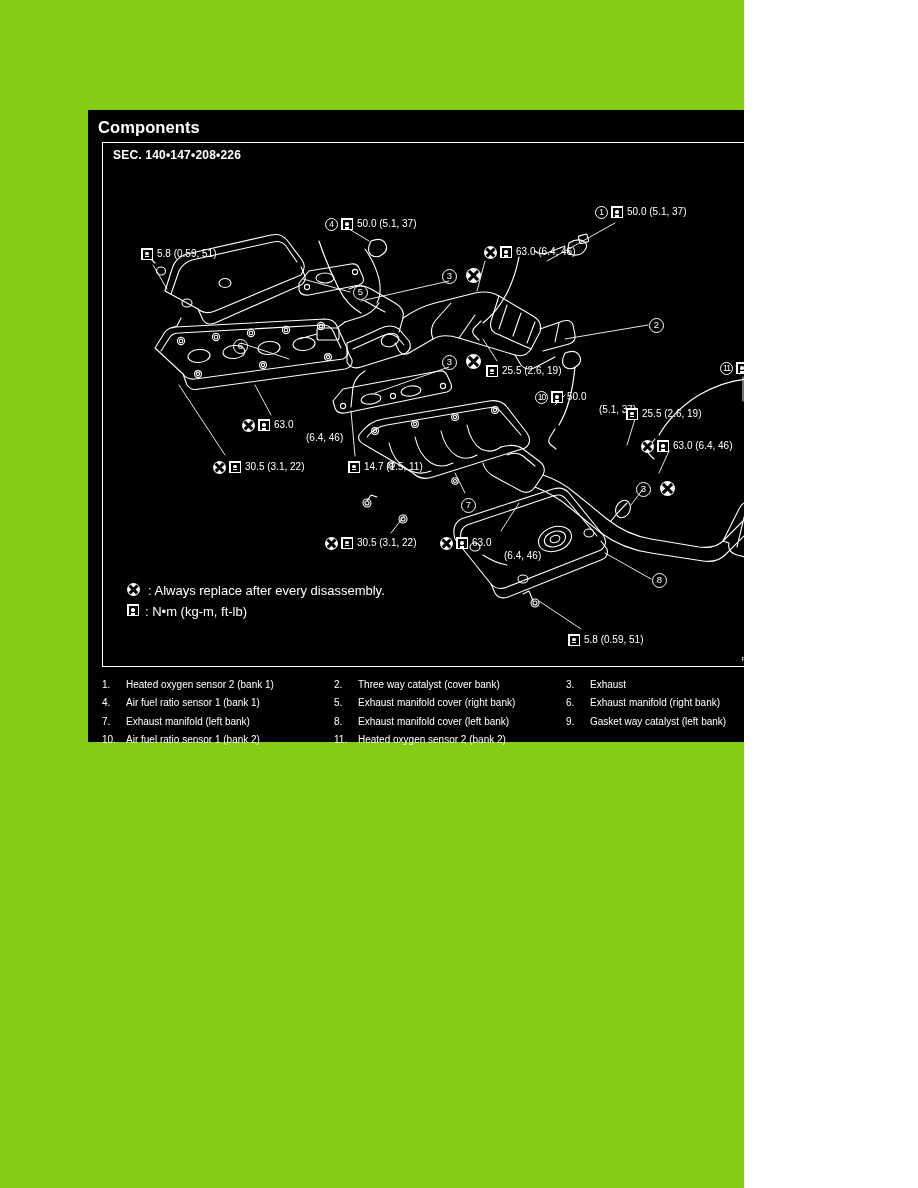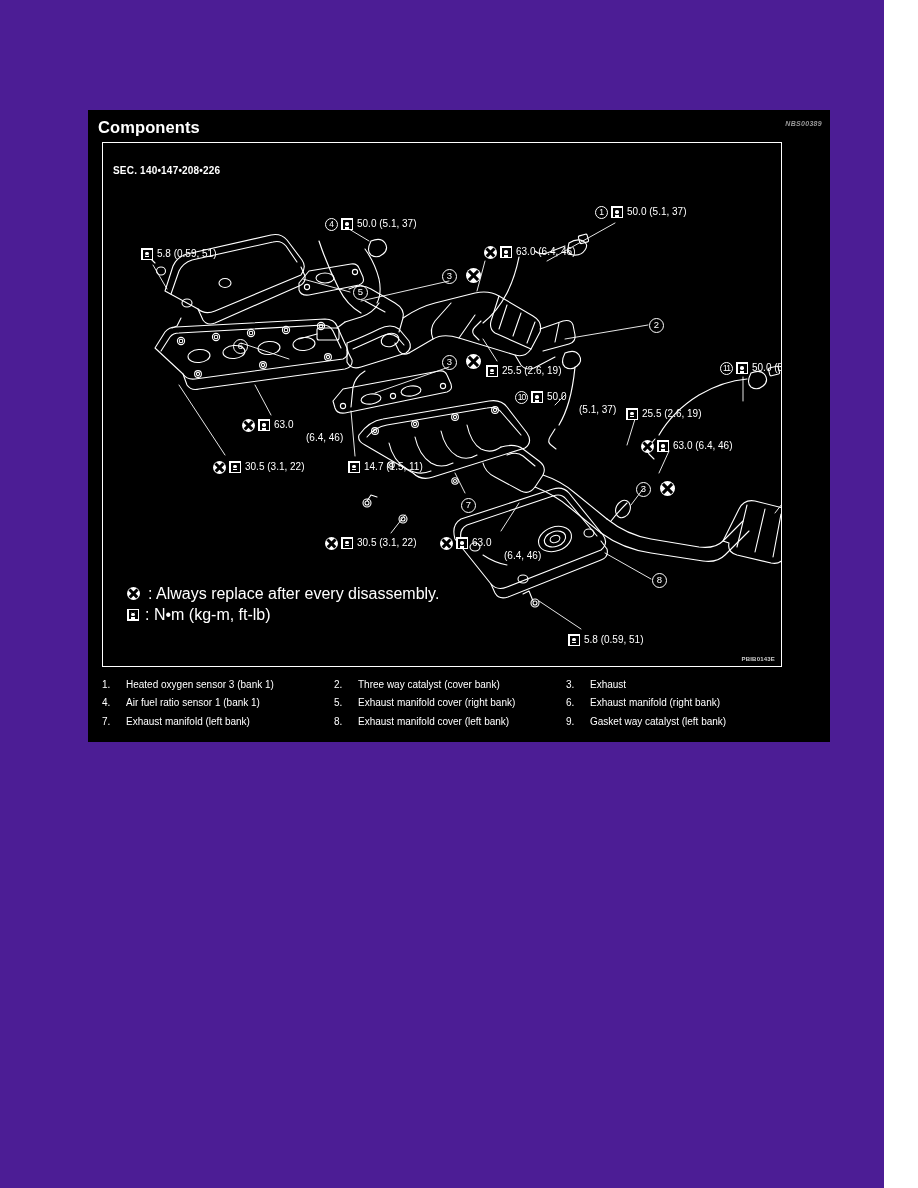--- a/index.html
+++ b/index.html
@@ -3,22 +3,22 @@
 <meta charset="utf-8">
 <style>
   html, body {
     margin: 0; padding: 0;
     background: #ffffff;
     width: 918px; height: 1188px;
     font-family: "Liberation Sans", sans-serif;
   }
   #page {
     position: relative;
-    width: 884px; height: 1188px;
-    background: #4c1d95;
+    width: 744px; height: 1188px;
+    background: #84cc16;
     overflow: hidden;
   }
   
   #figure-panel {
     position: absolute;
     left: 88px; top: 110px;
     width: 742px; height: 632px;
     background: #000000;
     color: #ffffff;
   }
@@ -43,22 +43,22 @@
   #diagram-box {
     position: absolute;
     left: 14px; top: 32px;
     width: 680px; height: 525px;
     border: 1.5px solid #ffffff;
     box-sizing: border-box;
     overflow: hidden;
   }
   #sec-label {
     position: absolute;
-    left: 10px; top: 22px;
-    font-size: 10px;
+    left: 10px; top: 5px;
+    font-size: 12px;
     font-weight: bold;
     color: #ffffff;
     letter-spacing: 0.2px;
   }
   #art-code {
     position: absolute;
     right: 6px; bottom: 4px;
     font-size: 6px;
     font-weight: bold;
     color: #d0d0d0;
@@ -164,23 +164,22 @@
     left: 1px; top: 6px;
     width: 13px; height: 3px;
     background: #000000;
   }
   .bare-x::before { transform: rotate(45deg); }
   .bare-x::after  { transform: rotate(-45deg); }
   
   #legend { position: absolute; left: 24px; top: 440px; }
   .legend-row {
     display: flex;
-    align-items: center;
     height: 21px;
-    font-size: 16px;
+    font-size: 13px;
     color: #ffffff;
     white-space: nowrap;
   }
   .legend-row .lg-txt { margin-left: 5px; }
   
   #parts-table {
     position: absolute;
     left: 14px; top: 565px;
     width: 700px;
   }
@@ -505,21 +504,21 @@
           <div class="callout" style="left: 245px; top: 318px;">
             <span class="tq inlb">
               <i class="a"></i>
               <i class="b"></i>
               <i class="c"></i>
               <i class="e"></i>
               <i class="d"></i>
             </span>
             <span class="txt">14.7 (1.5, 11)</span>
           </div>
-          <div class="callout" style="left: 412px; top: 248px;">
+          <div class="callout" style="left: 432px; top: 248px;">
             <span class="cnum wide">10</span>
             <span class="tq ftlb">
               <i class="a"></i>
               <i class="b"></i>
               <i class="c"></i>
               <i class="d"></i>
             </span>
             <span class="txt">50.0<span class="l2">(5.1, 37)</span></span>
           </div>
           <div class="callout" style="left: 523px; top: 265px;">
@@ -615,21 +614,21 @@
           </div>
         </div>
 
       <div id="art-code">PBIB0143E</div>
     </div>
 
     <div id="parts-table">
         <div class="parts-row">
           <div class="parts-cell">
             <span class="pnum">1.</span>
-            <span class="pname">Heated oxygen sensor 3 (bank 1)</span>
+            <span class="pname">Heated oxygen sensor 2 (bank 1)</span>
           </div>
           <div class="parts-cell">
             <span class="pnum">2.</span>
             <span class="pname">Three way catalyst (cover bank)</span>
           </div>
           <div class="parts-cell">
             <span class="pnum">3.</span>
             <span class="pname">Exhaust</span>
           </div>
         </div>
@@ -654,16 +653,30 @@
           </div>
           <div class="parts-cell">
             <span class="pnum">8.</span>
             <span class="pname">Exhaust manifold cover (left bank)</span>
           </div>
           <div class="parts-cell">
             <span class="pnum">9.</span>
             <span class="pname">Gasket way catalyst (left bank)</span>
           </div>
         </div>
+        <div class="parts-row">
+          <div class="parts-cell">
+            <span class="pnum">10.</span>
+            <span class="pname">Air fuel ratio sensor 1 (bank 2)</span>
+          </div>
+          <div class="parts-cell">
+            <span class="pnum">11.</span>
+            <span class="pname">Heated oxygen sensor 2 (bank 2)</span>
+          </div>
+          <div class="parts-cell">
+            <span class="pnum"></span>
+            <span class="pname"></span>
+          </div>
+        </div>
       </div>
 
   </div>
 </div>
 
 </body></html>

